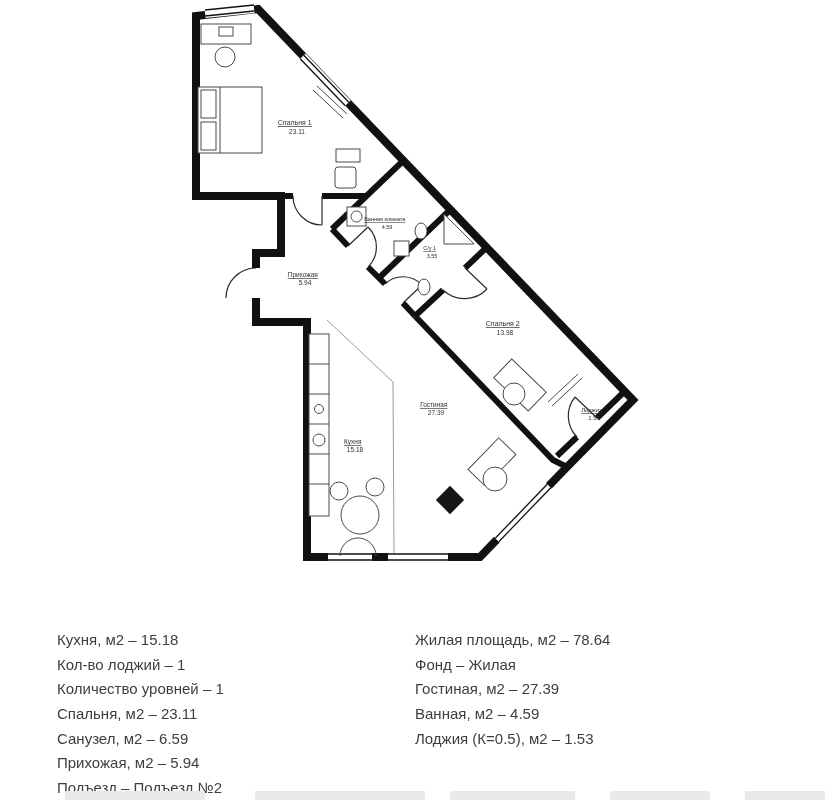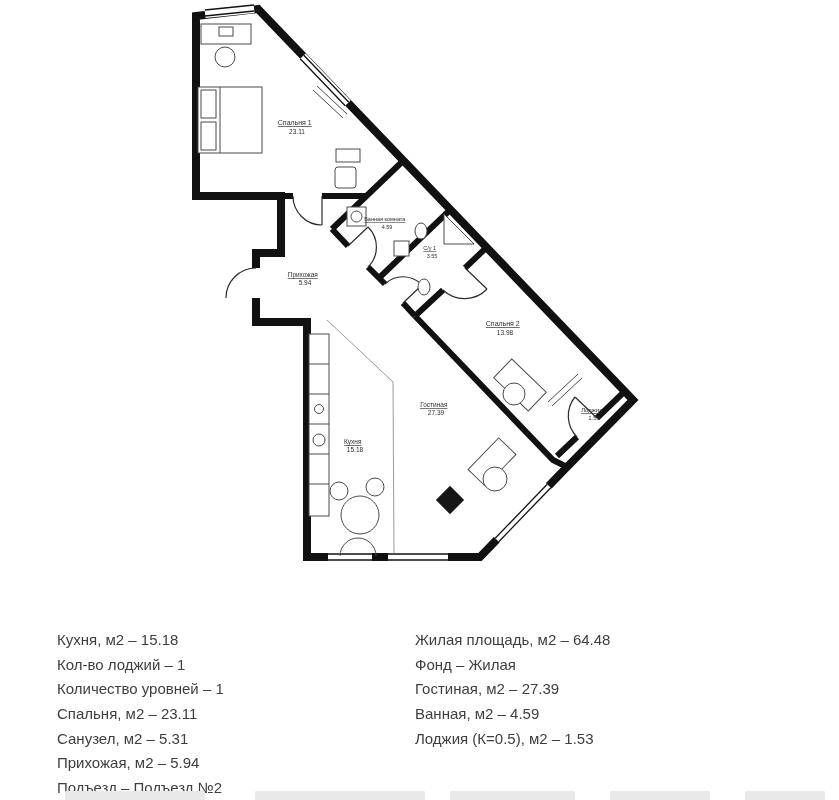--- a/index.html
+++ b/index.html
@@ -163,27 +163,27 @@
     </text>
   </g>
 </svg>
 </div>
 
 <div class="details details-left">
   <div class="row">Кухня, м2 – 15.18</div>
   <div class="row">Кол-во лоджий – 1</div>
   <div class="row">Количество уровней – 1</div>
   <div class="row">Спальня, м2 – 23.11</div>
-  <div class="row">Санузел, м2 – 5.31</div>
+  <div class="row">Санузел, м2 – 6.59</div>
   <div class="row">Прихожая, м2 – 5.94</div>
   <div class="row">Подъезд – Подъезд №2</div>
 </div>
 
 <div class="details details-right">
-  <div class="row">Жилая площадь, м2 – 64.48</div>
+  <div class="row">Жилая площадь, м2 – 78.64</div>
   <div class="row">Фонд – Жилая</div>
   <div class="row">Гостиная, м2 – 27.39</div>
   <div class="row">Ванная, м2 – 4.59</div>
   <div class="row">Лоджия (К=0.5), м2 – 1.53</div>
 </div>
 
 <div class="bottom-bar">
   <div class="seg" style="left:10px;width:140px;"></div>
   <div class="seg" style="left:200px;width:170px;"></div>
   <div class="seg" style="left:395px;width:125px;"></div>

